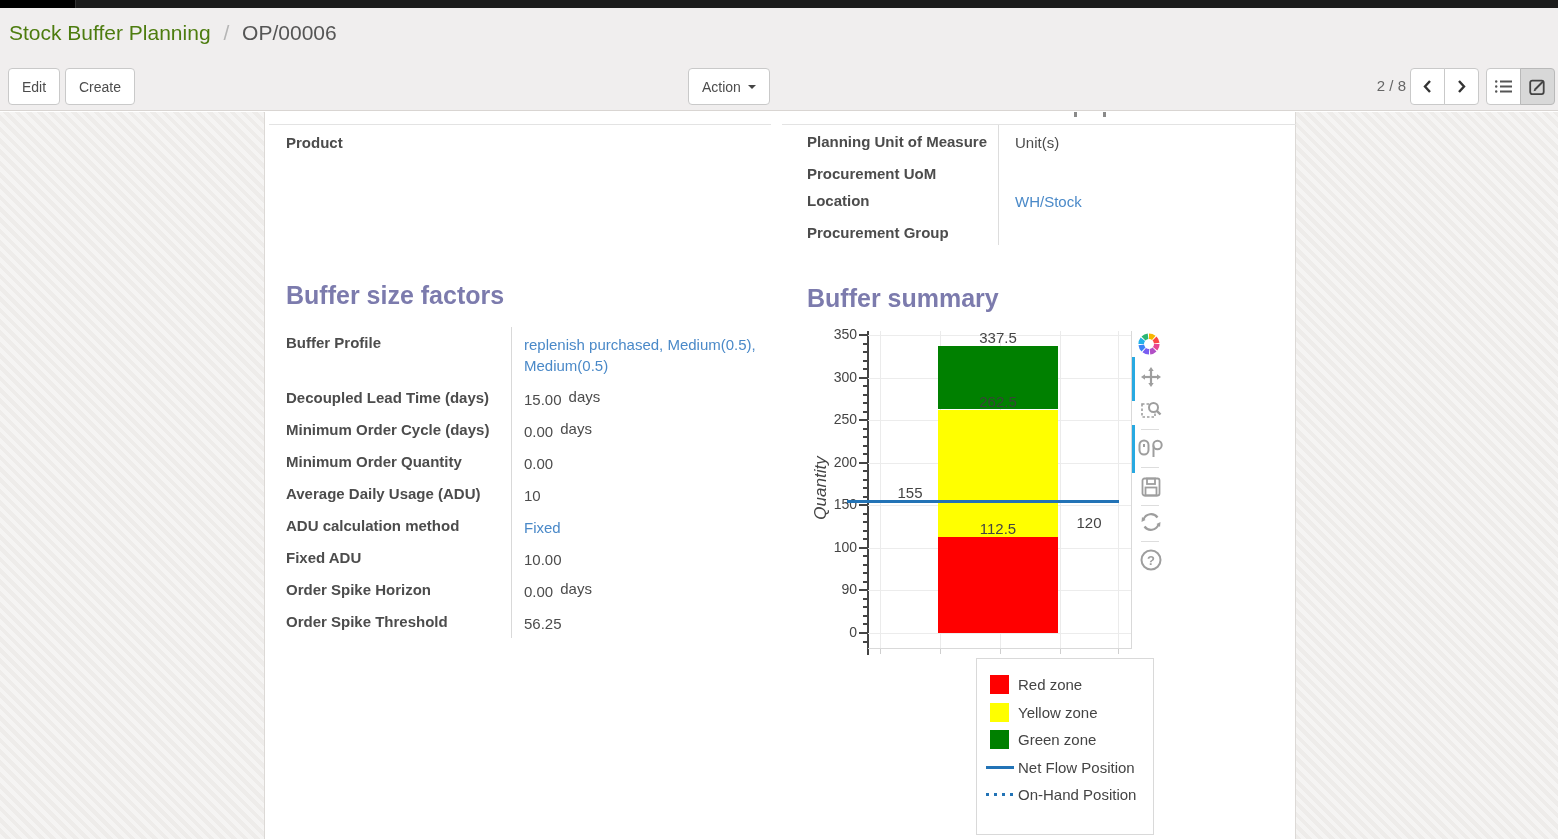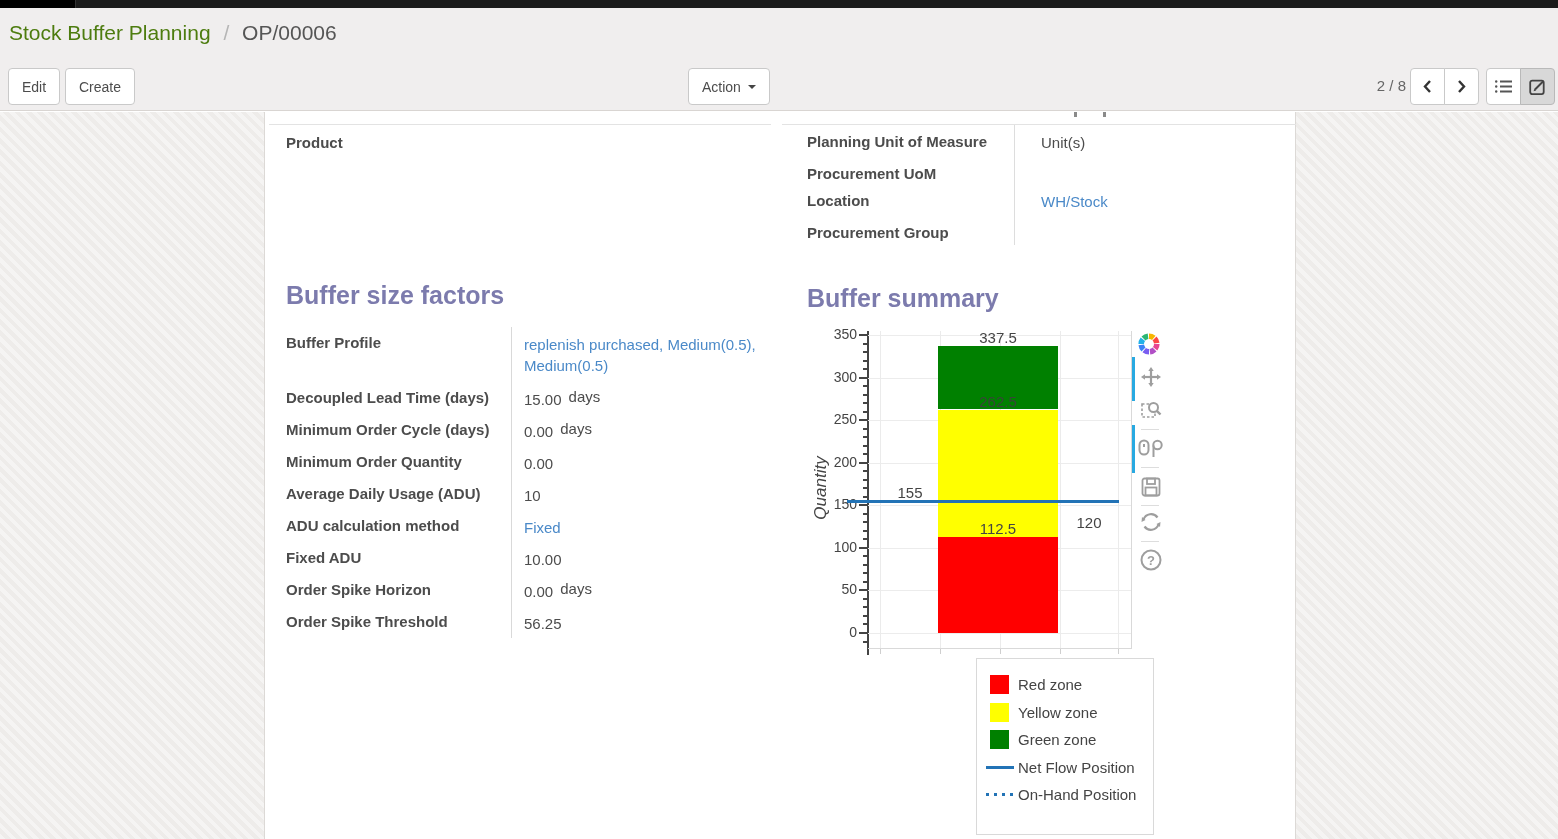--- a/index.html
+++ b/index.html
@@ -43,21 +43,21 @@
 
   
   .ftable { position:absolute; top:12px; border-top:1px solid #e3e3e3; font-size:15px; color:#4c4c4c; }
   .ftable .lbl { font-weight:bold; color:#4c4c4c; }
   .link { color:#4a89c8; cursor:pointer; }
   .lt { left:4px; width:502px; display:flex; }
   .lt .lcell { width:202px; padding:9px 0 0 17px; }
   .lt .vcell { flex:1; border-left:1px solid #ddd; border-bottom:1px solid #ddd; height:33px; padding:7px 0 0 9px; }
   .rt { left:517px; width:514px; display:grid; grid-template-columns:216px 1fr; }
   .rt .lcell { padding:8px 0 0 25px; }
-  .rt .vcell { border-left:1px solid #ddd; padding:9px 0 0 26px;margin-left:16px; }
+  .rt .vcell { border-left:1px solid #ddd; padding:9px 0 0 16px; }
   .rt .r1 { height:32px; } .rt .r2 { height:27px; } .rt .r3 { height:32px; } .rt .r4 { height:29px; }
 
   
   .sect-title { position:absolute; font-size:25px; font-weight:bold; color:#7c7bad; white-space:nowrap; }
 
   
   .factors { position:absolute; left:21px; top:215px; width:480px; font-size:15px; color:#4c4c4c; }
   .frow { display:flex; min-height:32px; }
   .frow .flbl { width:226px; font-weight:bold; padding-top:7px; border-right:1px solid #d9d9d9; }
   .frow .fval { width:250px; padding:7px 0 0 12px; line-height:21px; }
@@ -268,21 +268,21 @@
             <div class="tick" style="top: 77.1143px; left: 56px; width: 4px;"></div>
             <div class="tick" style="top: 68.6px; left: 56px; width: 4px;"></div>
             <div class="tick" style="top: 60.0857px; left: 56px; width: 4px;"></div>
             <div class="tick" style="top: 51.5714px; left: 52px; width: 8px;"></div>
             <div class="tick" style="top: 43.0571px; left: 56px; width: 4px;"></div>
             <div class="tick" style="top: 34.5429px; left: 56px; width: 4px;"></div>
             <div class="tick" style="top: 26.0286px; left: 56px; width: 4px;"></div>
             <div class="tick" style="top: 17.5143px; left: 56px; width: 4px;"></div>
             <div class="tick" style="top: 9px; left: 52px; width: 8px;"></div>
             <div class="ticklab" style="top: 299px;">0</div>
-            <div class="ticklab" style="top: 256.429px;">50</div>
+            <div class="ticklab" style="top: 256.429px;">90</div>
             <div class="ticklab" style="top: 213.857px;">100</div>
             <div class="ticklab" style="top: 171.286px;">150</div>
             <div class="ticklab" style="top: 128.714px;">200</div>
             <div class="ticklab" style="top: 86.1429px;">250</div>
             <div class="ticklab" style="top: 43.5714px;">300</div>
             <div class="ticklab" style="top: 1px;">350</div>
             <div class="zone" style="top: 212.214px; height: 95.7857px; background: rgb(255, 0, 0);"></div>
             <div class="zone" style="top: 84.5px; height: 127.714px; background: rgb(255, 255, 0);"></div>
             <div class="zone" style="top: 20.6429px; height: 63.8571px; background: rgb(0, 128, 0);"></div>
             <div class="hline" style="top: 175.029px; left: 40px; width: 272px; background: rgb(34, 115, 182);"></div>

